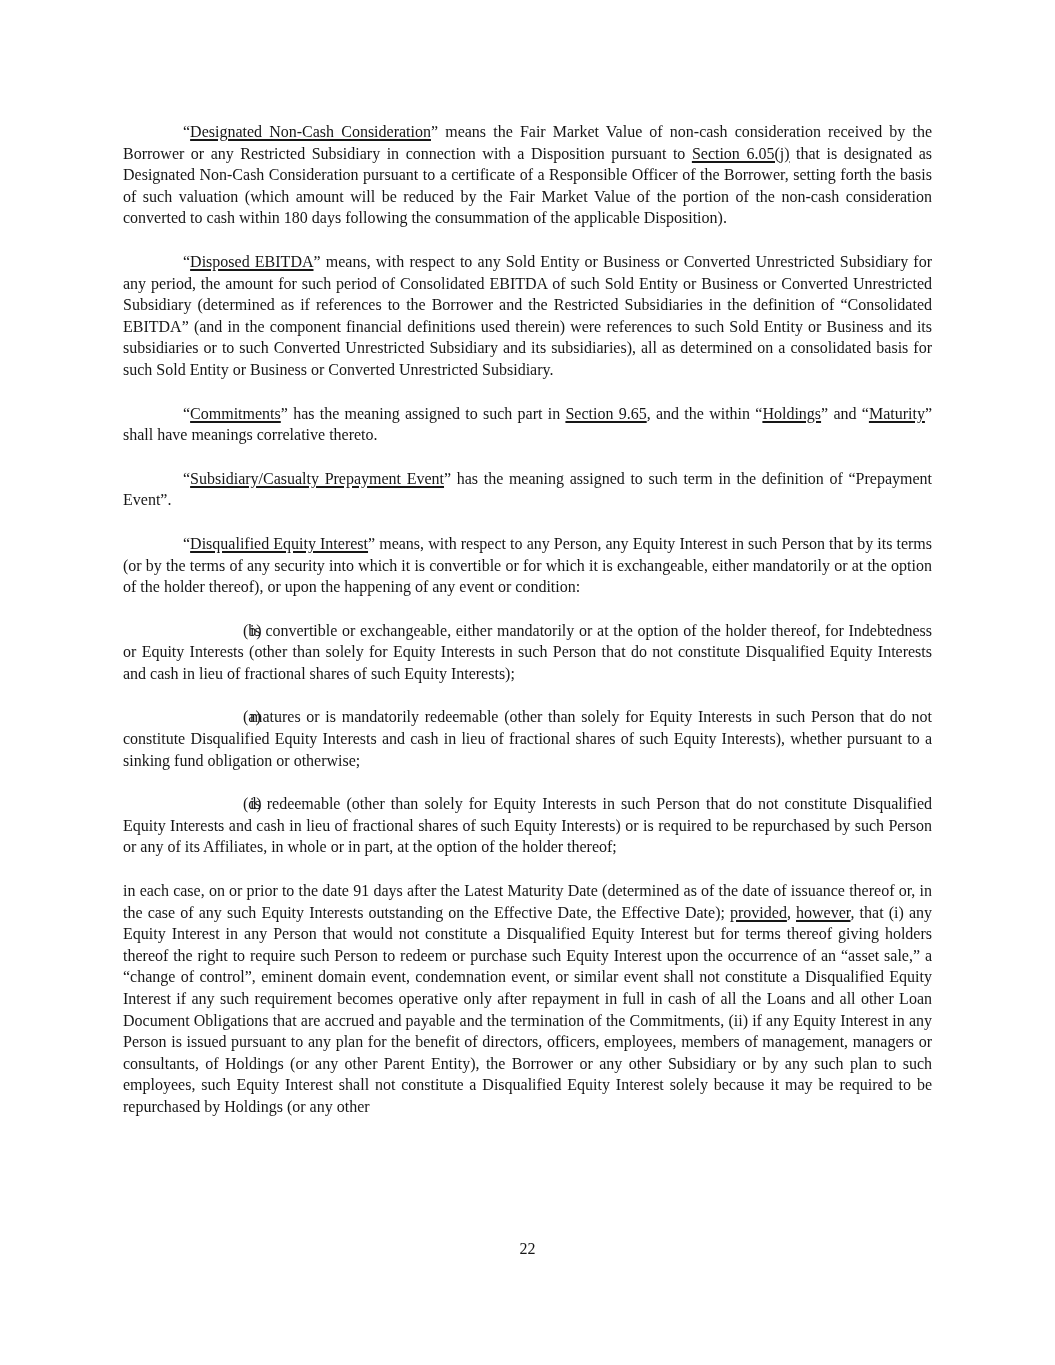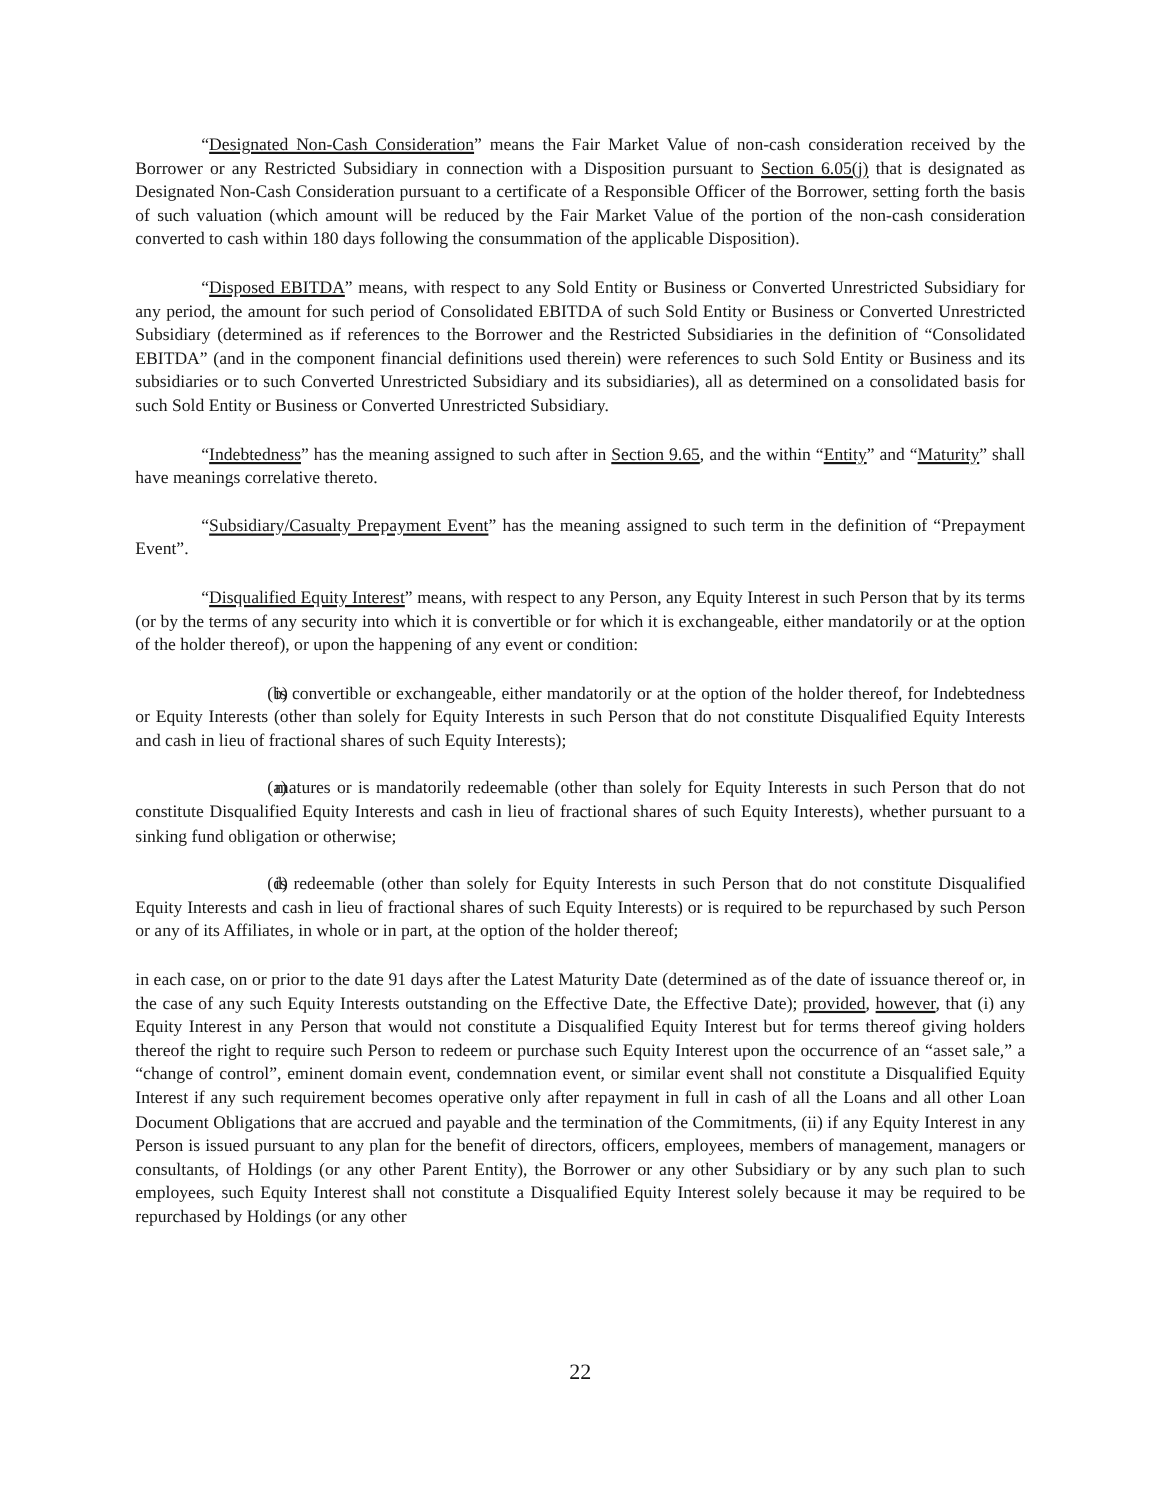--- a/index.html
+++ b/index.html
@@ -40,32 +40,32 @@
     text-decoration: underline;
     text-decoration-thickness: 1.5px;
     text-underline-offset: 2px;
   }
   .page-number {
     position: absolute;
     top: 1238px;
     left: 0;
     right: 0;
     text-align: center;
-    font-size: 20px;
+    font-size: 16px;
     line-height: 21.6px;
   }
 </style>
 </head>
 <body>
 
 <div class="page">
   <div class="doc-body">
       <p class="para indent"><span>“</span><span class="u">Designated Non-Cash Consideration</span><span>” means the Fair Market Value of non-cash consideration received by the Borrower or any Restricted Subsidiary in connection with a Disposition pursuant to </span><span class="u">Section 6.05(j)</span><span> that is designated as Designated Non-Cash Consideration pursuant to a certificate of a Responsible Officer of the Borrower, setting forth the basis of such valuation (which amount will be reduced by the Fair Market Value of the portion of the non-cash consideration converted to cash within 180 days following the consummation of the applicable Disposition).</span></p>
       <p class="para indent"><span>“</span><span class="u">Disposed EBITDA</span><span>” means, with respect to any Sold Entity or Business or Converted Unrestricted Subsidiary for any period, the amount for such period of Consolidated EBITDA of such Sold Entity or Business or Converted Unrestricted Subsidiary (determined as if references to the Borrower and the Restricted Subsidiaries in the definition of “Consolidated EBITDA” (and in the component financial definitions used therein) were references to such Sold Entity or Business and its subsidiaries or to such Converted Unrestricted Subsidiary and its subsidiaries), all as determined on a consolidated basis for such Sold Entity or Business or Converted Unrestricted Subsidiary.</span></p>
-      <p class="para indent"><span>“</span><span class="u">Indebtedness</span><span>” has the meaning assigned to such after in </span><span class="u">Section 9.65</span><span>, and the within “</span><span class="u">Entity</span><span>” and “</span><span class="u">Maturity</span><span>” shall have meanings correlative thereto.</span></p>
+      <p class="para indent"><span>“</span><span class="u">Commitments</span><span>” has the meaning assigned to such part in </span><span class="u">Section 9.65</span><span>, and the within “</span><span class="u">Holdings</span><span>” and “</span><span class="u">Maturity</span><span>” shall have meanings correlative thereto.</span></p>
       <p class="para indent"><span>“</span><span class="u">Subsidiary/Casualty Prepayment Event</span><span>” has the meaning assigned to such term in the definition of “Prepayment Event”.</span></p>
       <p class="para indent"><span>“</span><span class="u">Disqualified Equity Interest</span><span>” means, with respect to any Person, any Equity Interest in such Person that by its terms (or by the terms of any security into which it is convertible or for which it is exchangeable, either mandatorily or at the option of the holder thereof), or upon the happening of any event or condition:</span></p>
       <p class="para indent"><span class="clause-label">(b)</span><span>is convertible or exchangeable, either mandatorily or at the option of the holder thereof, for Indebtedness or Equity Interests (other than solely for Equity Interests in such Person that do not constitute Disqualified Equity Interests and cash in lieu of fractional shares of such Equity Interests);</span></p>
       <p class="para indent"><span class="clause-label">(a)</span><span>matures or is mandatorily redeemable (other than solely for Equity Interests in such Person that do not constitute Disqualified Equity Interests and cash in lieu of fractional shares of such Equity Interests), whether pursuant to a sinking fund obligation or otherwise;</span></p>
       <p class="para indent"><span class="clause-label">(d)</span><span>is redeemable (other than solely for Equity Interests in such Person that do not constitute Disqualified Equity Interests and cash in lieu of fractional shares of such Equity Interests) or is required to be repurchased by such Person or any of its Affiliates, in whole or in part, at the option of the holder thereof;</span></p>
       <p class="para"><span>in each case, on or prior to the date 91 days after the Latest Maturity Date (determined as of the date of issuance thereof or, in the case of any such Equity Interests outstanding on the Effective Date, the Effective Date); </span><span class="u">provided</span><span>, </span><span class="u">however</span><span>, that (i) any Equity Interest in any Person that would not constitute a Disqualified Equity Interest but for terms thereof giving holders thereof the right to require such Person to redeem or purchase such Equity Interest upon the occurrence of an “asset sale,” a “change of control”, eminent domain event, condemnation event, or similar event shall not constitute a Disqualified Equity Interest if any such requirement becomes operative only after repayment in full in cash of all the Loans and all other Loan Document Obligations that are accrued and payable and the termination of the Commitments, (ii) if any Equity Interest in any Person is issued pursuant to any plan for the benefit of directors, officers, employees, members of management, managers or consultants, of Holdings (or any other Parent Entity), the Borrower or any other Subsidiary or by any such plan to such employees, such Equity Interest shall not constitute a Disqualified Equity Interest solely because it may be required to be repurchased by Holdings (or any other</span></p>
     </div>
   <div class="page-number">22</div>
 </div>
 

